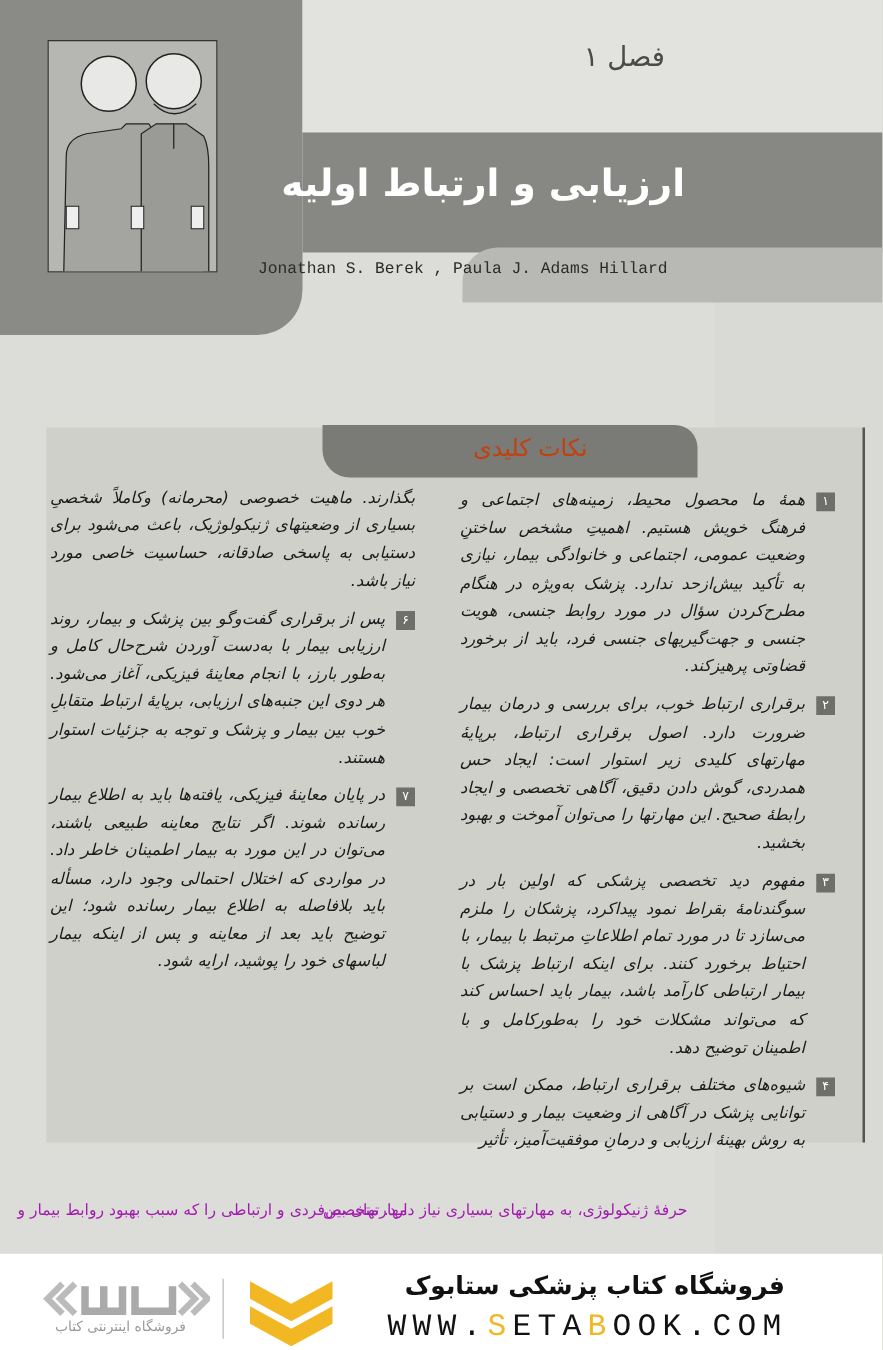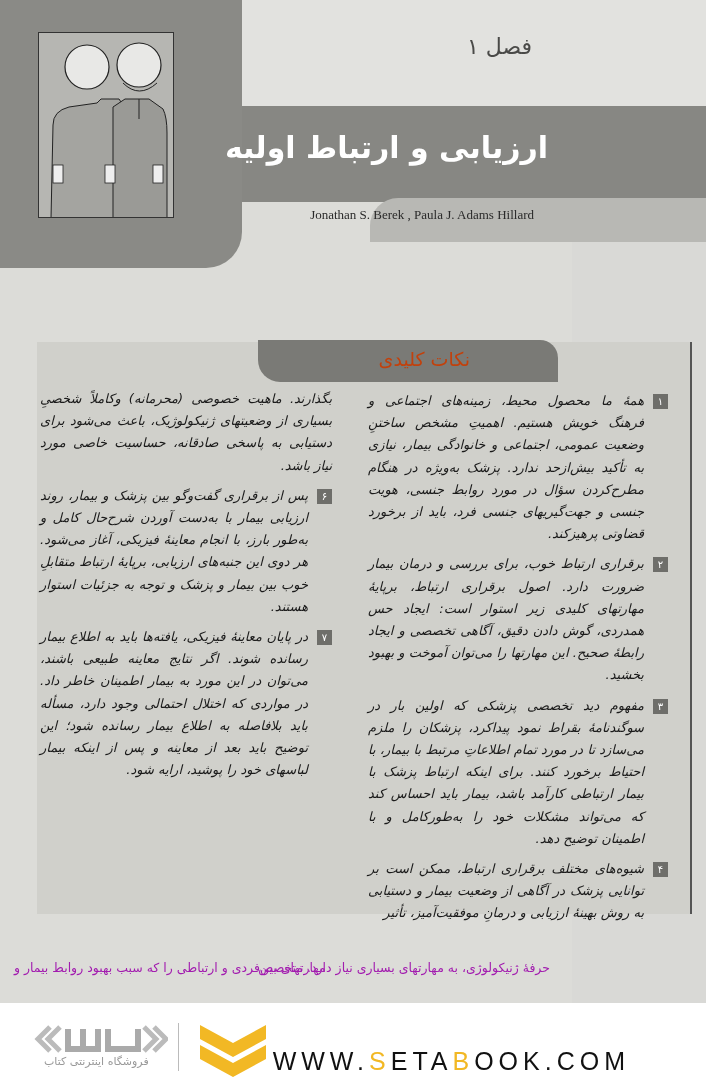--- a/index.html
+++ b/index.html
@@ -8,21 +8,21 @@
 
     .page { position: absolute; left: 0; top: 0; width: 572px; height: 1005px; background: #dcdcd8; }
 
     
     .hdr-left { position: absolute; left: 0; top: 0; width: 242px; height: 268px; background: #8a8a86; border-bottom-right-radius: 36px; }
     .hdr-top { position: absolute; left: 242px; top: 0; width: 464px; height: 106px; background: #e2e2df; }
     .hdr-band { position: absolute; left: 242px; top: 106px; width: 464px; height: 96px; background: #878783; }
     .hdr-author-bar { position: absolute; left: 370px; top: 198px; width: 336px; height: 44px; background: #b8b8b4; border-top-left-radius: 28px; }
     .chapter-label { position: absolute; right: 40px; top: 34px; font-size: 22px; color: #4a4a48; direction: rtl; }
     .chapter-title { position: absolute; right: 24px; top: 130px; font-size: 30px; font-weight: bold; color: #ffffff; direction: rtl; }
-    .authors { position: absolute; right: 38px; top: 207px; font-family: Liberation Serif, serif; font-size: 13px; color: #2a2a2a; }
+    .authors { position: absolute; right: 38px; top: 207px; font-family: Liberation Mono, monospace; font-size: 13px; color: #2a2a2a; }
 
     .illus { position: absolute; left: 38px; top: 32px; width: 136px; height: 186px; background: #b6b6b2; border: 1px solid #333; overflow: hidden; }
 
     
     .kbox { position: absolute; left: 37px; top: 342px; width: 655px; height: 572px; background: #d0d0cb; border-right: 2px solid #555; }
     .kbox-tab { position: absolute; right: 14px; top: 340px; width: 300px; height: 42px; background: #7a7a76; border-top-right-radius: 18px; border-bottom-left-radius: 22px; }
     .kbox-title { position: absolute; right: 102px; top: 348px; font-size: 19px; font-weight: normal; color: #c2410c; direction: rtl; }
 
     .col { position: absolute; direction: rtl; text-align: justify; font-size: 13px; line-height: 22.2px; font-style: italic; color: #1a1a1a; }
     .col-right { left: 368px; top: 390px; width: 300px; }
@@ -33,21 +33,21 @@
     .kp-cont { padding-right: 0; margin-bottom: 8px; }
 
     
     .body-text { position: absolute; top: 960px; font-size: 12.5px; direction: rtl; color: #a21caf; white-space: nowrap; }
     .bt-right { right: 22px; }
     .bt-left { left: 14px; }
 
     
     .footer { position: absolute; left: 0; top: 1003px; width: 706px; height: 77px; background: #ffffff; }
     .store-name { position: absolute; right: 78px; top: 13px; font-size: 20px; color: #111; direction: rtl; font-weight: bold; }
-    .store-url { position: absolute; right: 76px; top: 44px; font-family: Liberation Sans, sans-serif; font-size: 25px; letter-spacing: 5px; color: #111; }
+    .store-url { position: absolute; right: 76px; top: 44px; font-family: Liberation Mono, monospace; font-size: 25px; letter-spacing: 5px; color: #111; }
     .store-url .hl { color: #f2b824; }
     .logo-chev { position: absolute; left: 198px; top: 18px; width: 70px; height: 58px; }
     .logo-div { position: absolute; left: 178px; top: 20px; width: 1px; height: 48px; background: #bbb; }
     .logo-text { position: absolute; left: 28px; top: 12px; width: 140px; height: 60px; }
     .logo-sub { position: absolute; left: 44px; top: 52px; font-size: 11px; color: #999; direction: rtl; }
   </style>
 </head>
 <body>
 
 <div class="page">
@@ -110,20 +110,21 @@
       <span class="kp-num">۷</span>
       <span>در پایان معاینهٔ فیزیکی، یافته‌ها باید به اطلاع بیمار رسانده شوند. اگر نتایج معاینه طبیعی باشند، می‌توان در این مورد به بیمار اطمینان خاطر داد. در مواردی که اختلال احتمالی وجود دارد، مسأله باید بلافاصله به اطلاع بیمار رسانده شود؛ این توضیح باید بعد از معاینه و پس از اینکه بیمار لباسهای خود را پوشید، ارایه شود.</span>
     </div>
   </div>
 
   <div class="body-text bt-right">حرفهٔ ژنیکولوژی، به مهارتهای بسیاری نیاز دارد. متخصص</div>
   <div class="body-text bt-left">مهارتهای بین‌فردی و ارتباطی را که سبب بهبود روابط بیمار و</div>
 </div>
 
 <div class="footer">
+  <div class="store-name">فروشگاه کتاب پزشکی ستابوک</div>
   <div class="store-url">
     <span>WWW.</span><span class="hl">S</span><span>ETA</span><span class="hl">B</span><span>OOK.COM</span>
   </div>
   <svg class="logo-chev" viewBox="0 0 70 58">
     <polygon points="2,4 35,22 68,4 68,18 35,36 2,18" fill="#f2b824"></polygon>
     <polygon points="2,24 35,42 68,24 68,38 35,56 2,38" fill="#f2b824"></polygon>
   </svg>
   <div class="logo-div"></div>
   <svg class="logo-text" viewBox="0 0 140 60">
     <polyline points="22,12 10,24 22,36" fill="none" stroke="#bbb" stroke-width="5"></polyline>

